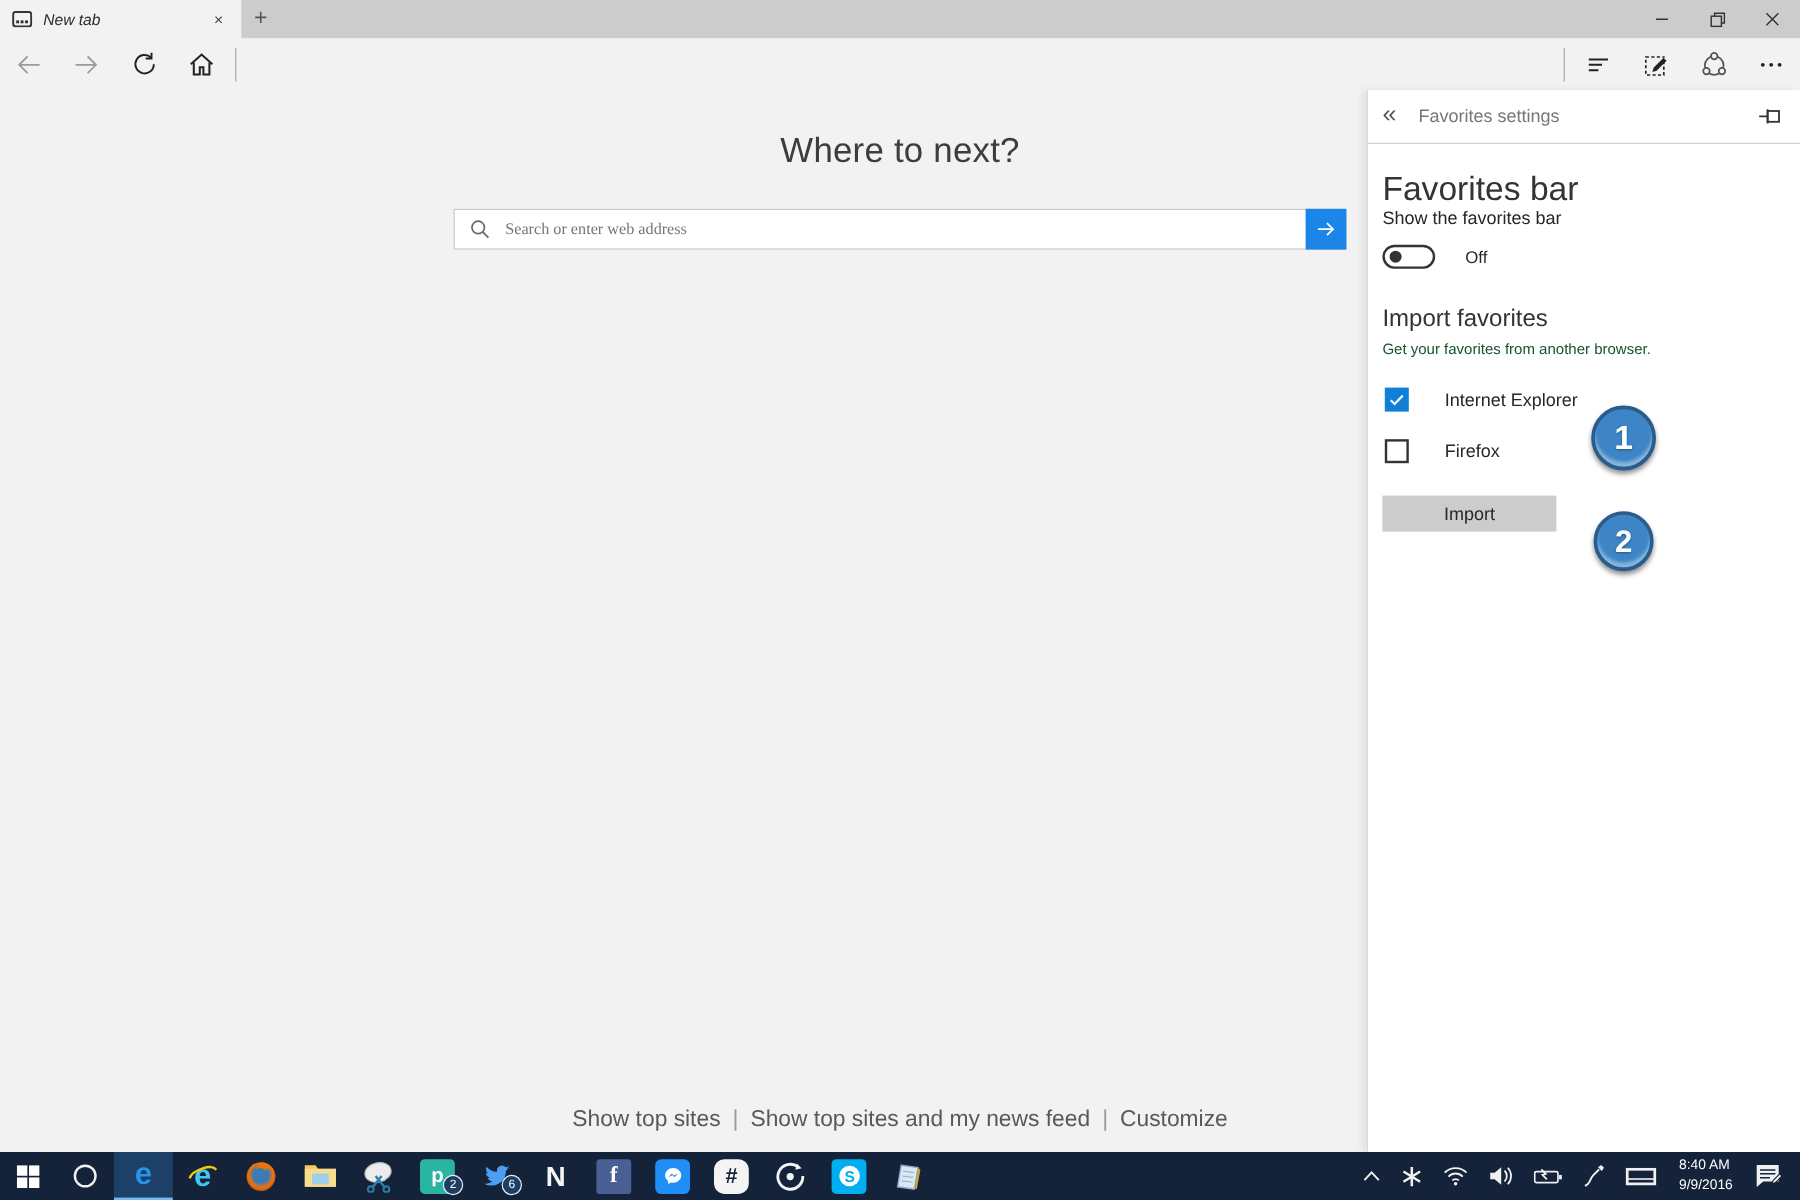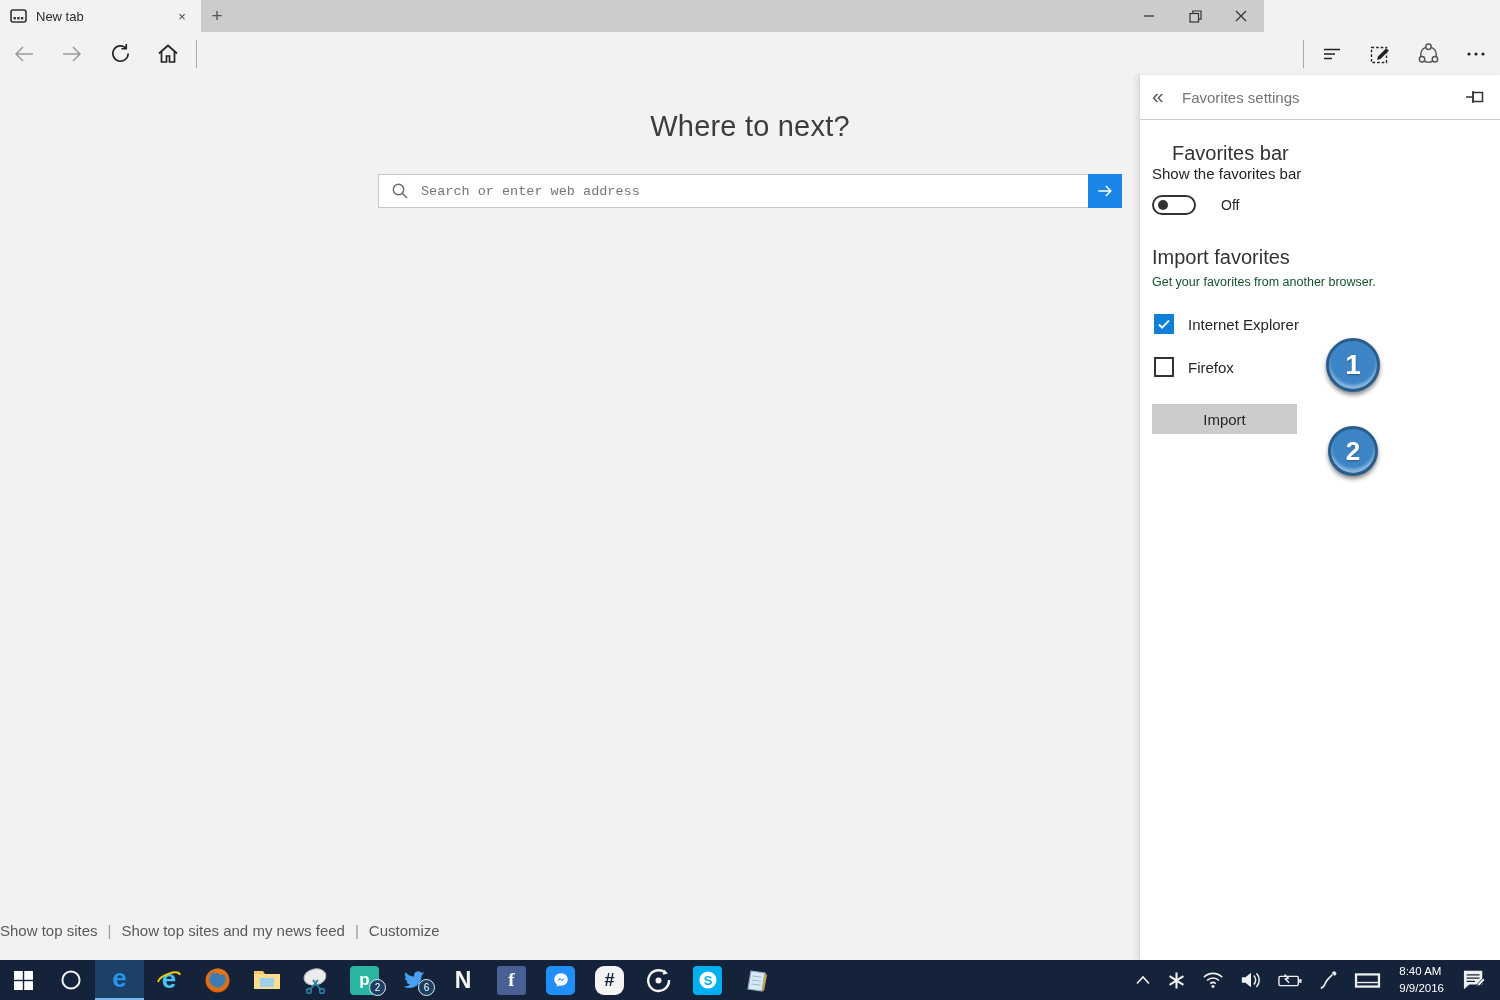--- a/index.html
+++ b/index.html
@@ -1,61 +1,61 @@
 <!DOCTYPE html>
 <html><head>
 <meta charset="utf-8">
 <style>
   * { margin:0; padding:0; box-sizing:border-box; }
   html,body { width:1500px; height:1000px; overflow:hidden; }
   body { font-family:"Liberation Sans", sans-serif; position:relative; background:#f2f2f2; }
 
   
-  .titlebar { position:absolute; left:0; top:0; width:1264px; height:32px; background:#cccccc; }
+  .titlebar { position:absolute; left:0; top:0; width:1500px; height:32px; background:#cccccc;font-style:italic; }
   .tab { position:absolute; left:0; top:0; width:201px; height:32px; background:#f2f2f2; display:flex; align-items:center; padding:0 8px 0 10px; }
   .tab-favicon { width:17px; height:14px; margin-right:9px; flex:none; }
   .tab-title { font-size:13px; color:#2b2b2b; flex:1; }
   .tab-close { width:22px; height:22px; display:flex; align-items:center; justify-content:center; font-size:13px; color:#444; cursor:default; }
   .newtab-btn { position:absolute; left:201px; top:0; width:32px; height:32px; display:flex; align-items:center; justify-content:center; font-size:19px; color:#555; }
   .win-controls { position:absolute; right:0; top:0; height:32px; display:flex; }
   .win-btn { width:46px; height:32px; display:flex; align-items:center; justify-content:center; color:#333; }
 
   
   .toolbar { position:absolute; left:0; top:32px; width:1500px; height:43px; background:#f2f2f2; display:flex; align-items:center; }
   .tool-btn { width:48px; height:43px; display:flex; align-items:center; justify-content:center; }
   .tool-divider { width:1px; height:28px; background:#a9a9a9; margin:0 4px; }
   .toolbar-spacer { flex:1; }
 
   
   .page-heading { position:absolute; top:110px; left:0; width:1500px; text-align:center; font-size:29px; font-weight:300; color:#3d3d3d; letter-spacing:.2px; }
   .search-bar { position:absolute; left:378px; top:174px; width:744px; height:34px; background:#fff; border:1px solid #c9c9c9; display:flex; align-items:center; }
   .search-icon-wrap { width:42px; display:flex; justify-content:center; }
-  .search-input { flex:1; border:none; outline:none; font-size:13.5px; color:#000000; font-family:Liberation Mono, monospace; background:transparent; height:100%; }
+  .search-input { flex:1; border:none; outline:none; font-size:13.5px; color:#000000; font-family:Liberation Serif, serif; background:transparent; height:100%; }
   .search-input::placeholder { color:#767676; }
   .go-btn { width:34px; height:34px; margin:-1px -1px -1px 0; background:#1b85e8; display:flex; align-items:center; justify-content:center; border:none; }
-  .page-footer { position:absolute; top:922px; left:0; width:1500px; text-align:left; font-size:15px; color:#595959; }
+  .page-footer { position:absolute; top:922px; left:0; width:1500px; text-align:center; font-size:19px; color:#595959; }
   .page-footer .sep { color:#9a9a9a; margin:0 10px; }
   .page-footer a { color:#595959; text-decoration:none; cursor:pointer; }
 
   
   .panel { position:absolute; left:1139px; top:75px; width:361px; height:885px; background:#fff; border-left:1px solid #d9d9d9; box-shadow:-3px 0 6px rgba(0,0,0,.08); }
   .panel-header { height:45px; display:flex; align-items:center; border-bottom:1px solid #d0d0d0; padding:0 14px 0 12px; }
   .panel-back { width:30px; font-size:21px; color:#555; line-height:1; padding-bottom:3px; }
   .panel-title { flex:1; font-size:15px; color:#767676; }
   .panel-pin { width:22px; height:22px; display:flex; align-items:center; justify-content:center; }
   .panel-body { padding:22px 16px 0 12px; position:relative; }
-  .panel-h1 { font-size:20px; font-weight:400; color:#333;margin-left:20px; }
+  .panel-h1 { font-size:28px; font-weight:400; color:#333; }
   .panel-label { font-size:15px; color:#262626; }
   .toggle-row { display:flex; align-items:center; margin-top:13px; }
   .toggle { width:44px; height:20px; border:2px solid #333; border-radius:10px; position:relative; background:#fff; }
   .toggle-knob { position:absolute; left:4px; top:3px; width:10px; height:10px; border-radius:50%; background:#333; }
   .toggle-state { font-size:14px; color:#262626; margin-left:25px; }
   .panel-h2 { font-size:20px; font-weight:400; color:#333; margin-top:31px; }
   .panel-desc { font-size:12.5px; color:#14532d; margin-top:6px; }
-  .check-row { display:flex; align-items:center; margin-top:25px; }
+  .check-row { display:flex; align-items:center; margin-top:25px;gap:16px; }
   .check-row + .check-row { margin-top:23px; }
   .checkbox { width:20px; height:20px; margin-left:2px; flex:none; display:flex; align-items:center; justify-content:center; }
   .checkbox.unchecked { border:2px solid #333; background:#fff; }
   .checkbox.checked { background:#0f7fd7; color:#fff; }
   .check-label { font-size:15px; color:#262626; margin-left:14px; }
   .import-btn { display:block; margin-top:27px; width:145px; height:30px; background:#cccccc; border:none; font-size:15px; color:#262626; font-family:"Liberation Sans",sans-serif; cursor:pointer; }
 
   
   .callout { position:absolute; border-radius:50%; background:#3d85c6; border:3px solid #2a5d8c; color:#fff; font-weight:bold; display:flex; align-items:center; justify-content:center; box-shadow:0 3px 4px rgba(0,0,0,.45), inset 0 -4px 3px rgba(255,255,255,.4); text-shadow:0 1px 2px rgba(0,0,0,.35); }
   .callout-1 { left:186px; top:263px; width:54px; height:54px; font-size:28px; }

